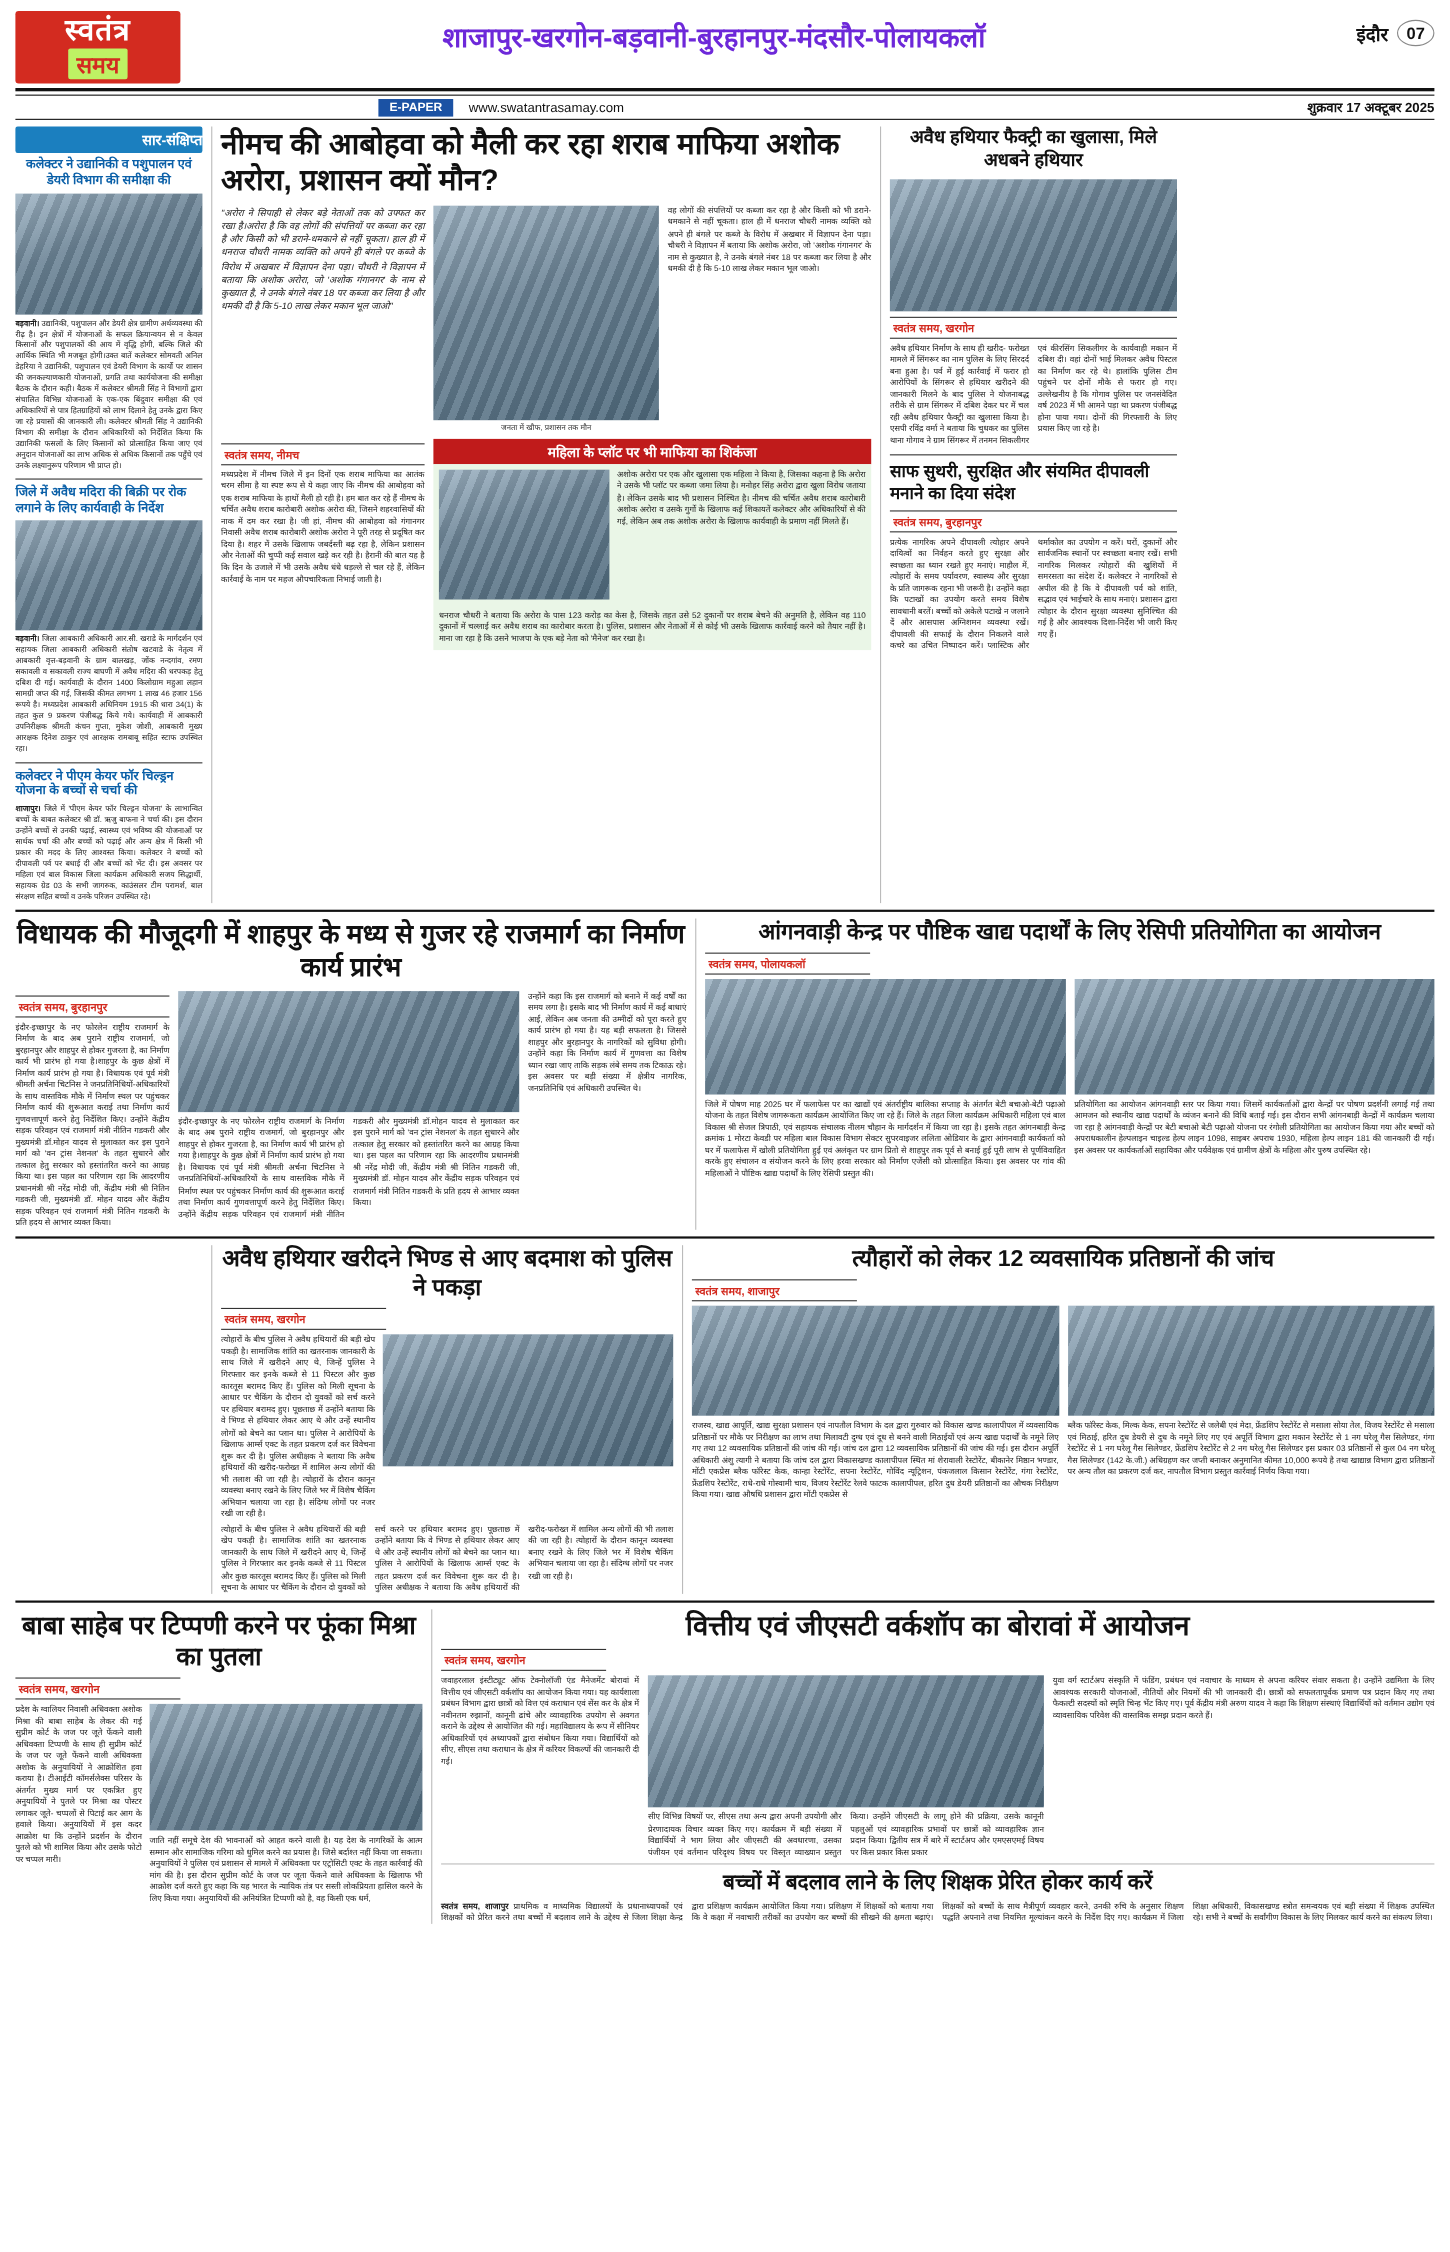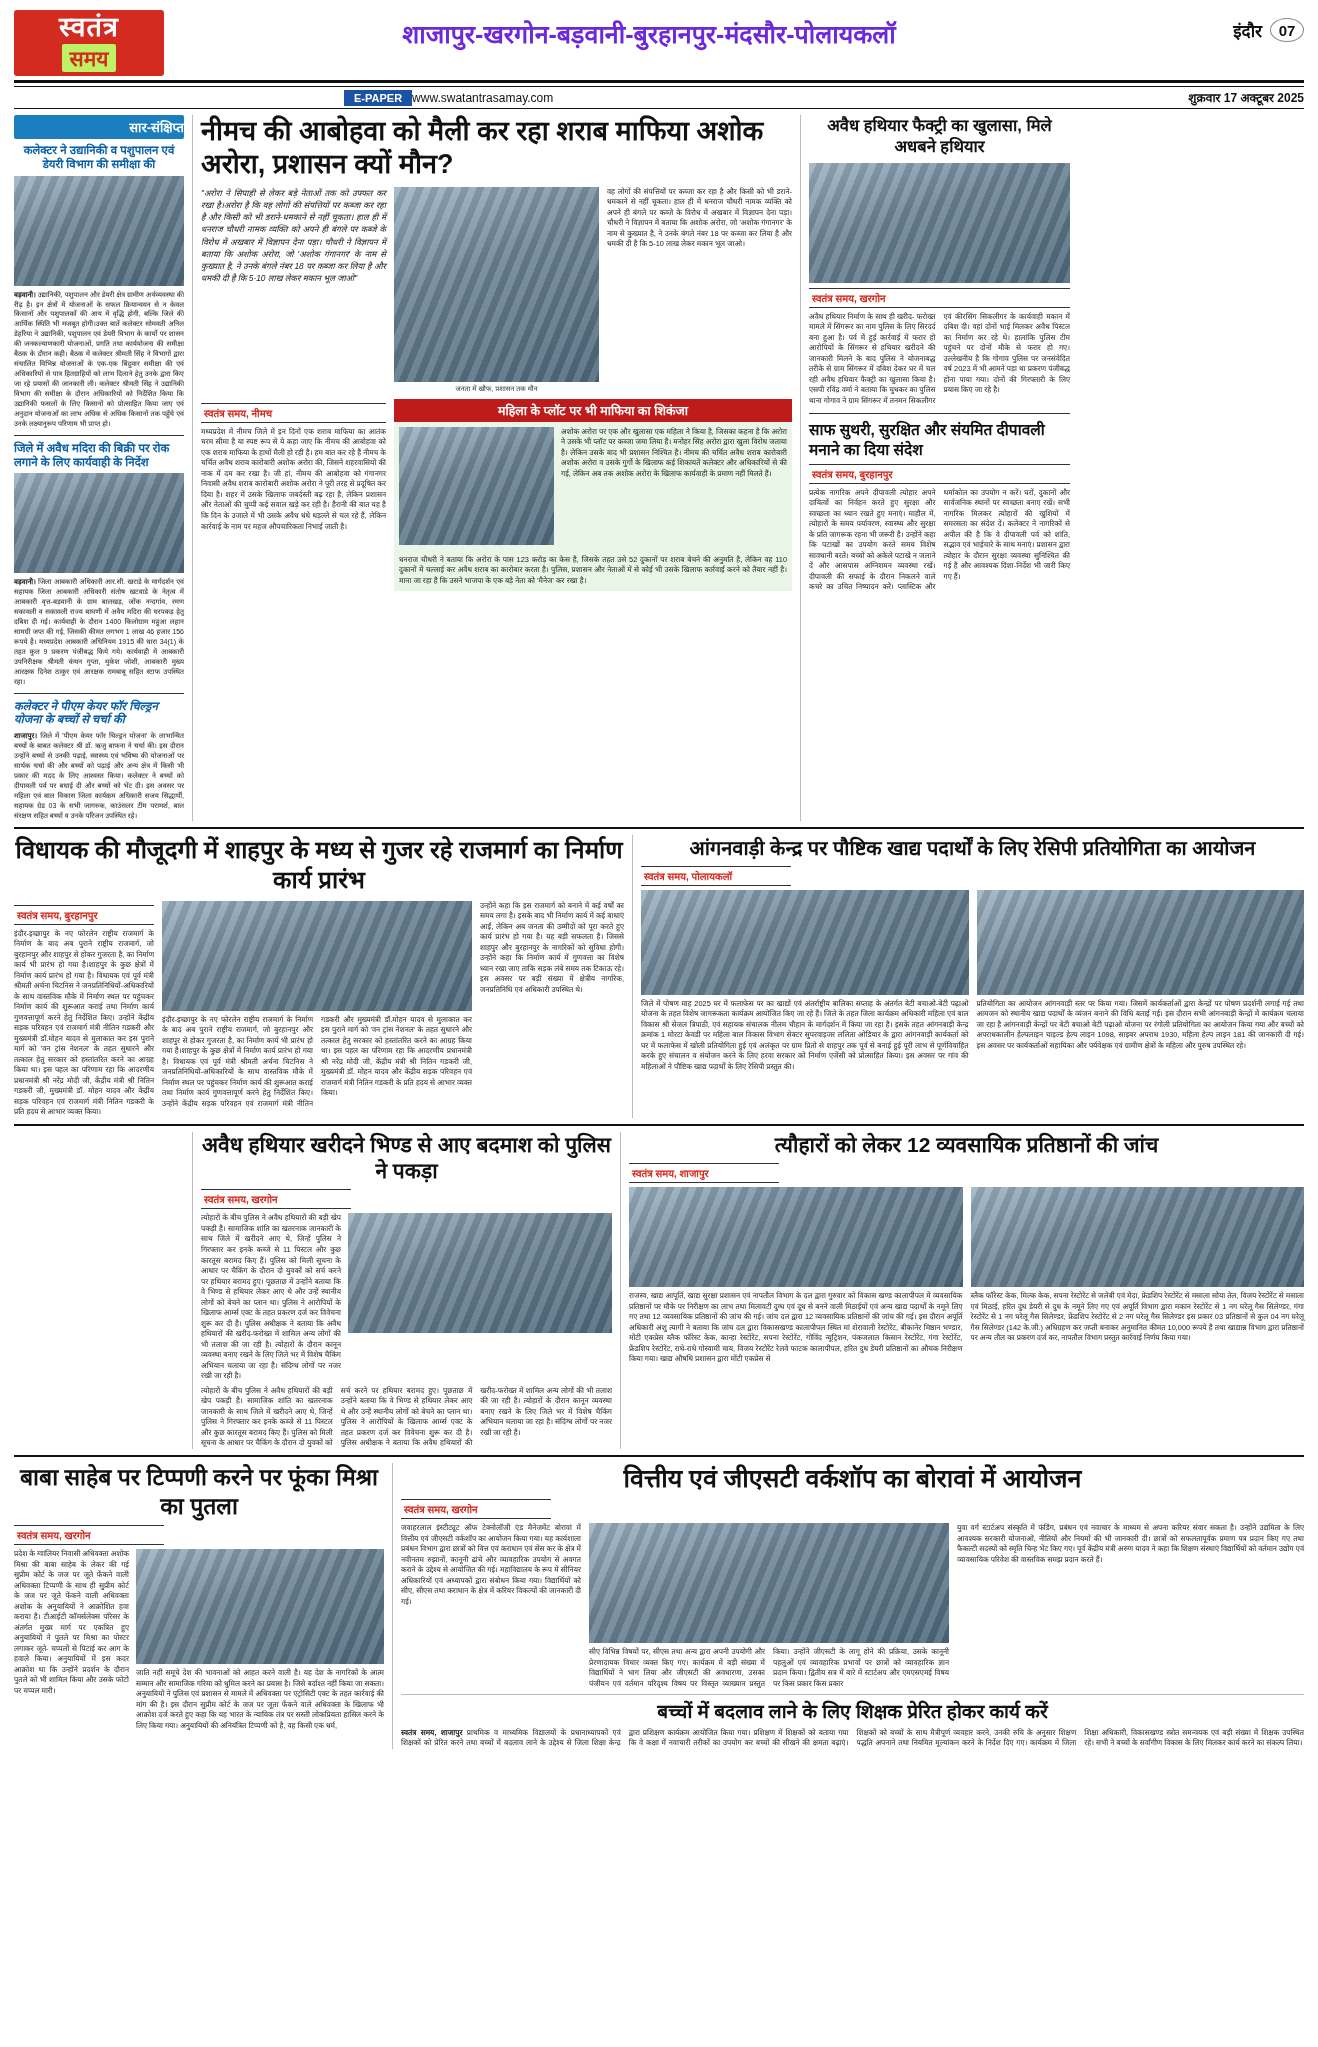--- a/index.html
+++ b/index.html
@@ -21,21 +21,21 @@
   .logo-sub { font-size:21px; font-weight:bold; background:#bef264; color:#d32b20; padding:0 8px; margin-top:3px; border-radius:2px;}
   .mast-center { flex:1; text-align:center; }
   .mast-title { font-size:25px; font-weight:bold; color:#6d28d9; margin-top:6px; }
   .mast-right { width:170px; text-align:right; padding-top:8px; }
   .city-line { display:flex; justify-content:flex-end; align-items:center; gap:8px; }
   .city-name { font-size:17px; font-weight:bold; }
   .pageno { border:1px solid #888; border-radius:50%; width:34px; height:24px; display:flex; align-items:center;
             justify-content:center; font-size:15px; font-weight:bold; }
   .bar { margin-top:3px; display:flex; align-items:center; border-top:1px solid #111; border-bottom:1px solid #111; padding:2px 0; }
   .epaper-badge { background:#1b52a4; color:#fff; font-size:11px; font-weight:bold; padding:2px 10px; margin-left:330px;}
-  .site { font-size:12px; margin-left:0; }
+  .site { font-size:12px; margin-left:14px; }
   .date { margin-left:auto; font-size:12px; font-weight:bold; }
 
   
   .cols { display:flex; gap:8px; margin-top:6px; }
   .col-left { width:170px; }
   .col-mid  { width:600px; }
   .col-right{ width:270px; }
 
   .rule-v { border-left:1px solid #bbb; }
 
@@ -102,21 +102,21 @@
 
       <div class="divider"></div>
       <div>
         <div class="blue-head" style="font-size:11.5px;text-align:left;">जिले में अवैध मदिरा की बिक्री पर रोक लगाने के लिए कार्यवाही के निर्देश</div>
         <div class="photo" style="height:100px;margin:4px 0;"></div>
         <div class="body-text sm"><b>बड़वानी।</b> <span>जिला आबकारी अधिकारी आर.सी. खराडे के मार्गदर्शन एवं सहायक जिला आबकारी अधिकारी संतोष खटवाडे के नेतृत्व में आबकारी वृत्त-बड़वानी के ग्राम बालखड़, जोंक नन्दगांव, रमण सकावली व सकावली राज्य बाघणी में अवैध मदिरा की धरपकड़ हेतु दबिश दी गई। कार्यवाही के दौरान 1400 किलोग्राम महुआ लहान सामग्री जप्त की गई, जिसकी कीमत लगभग 1 लाख 46 हजार 156 रूपये है। मध्यप्रदेश आबकारी अधिनियम 1915 की धारा 34(1) के तहत कुल 9 प्रकरण पंजीबद्ध किये गये। कार्यवाही में आबकारी उपनिरीक्षक श्रीमती कंचन गुप्ता, मुकेश जोशी, आबकारी मुख्य आरक्षक दिनेश ठाकुर एवं आरक्षक रामबाबू सहित स्टाफ उपस्थित रहा।</span></div>
       </div>
 
       <div class="divider"></div>
       <div>
-        <div class="blue-head" style="font-size:11.5px;text-align:left;font-style:italic;">कलेक्टर ने पीएम केयर फॉर चिल्ड्रन योजना के बच्चों से चर्चा की</div>
+        <div class="blue-head" style="font-size:11.5px;text-align:left;">कलेक्टर ने पीएम केयर फॉर चिल्ड्रन योजना के बच्चों से चर्चा की</div>
         <div class="body-text sm" style="margin-top:4px;"><b>शाजापुर।</b> <span>जिले में 'पीएम केयर फॉर चिल्ड्रन योजना' के लाभान्वित बच्चों के बाबत कलेक्टर श्री डॉ. ऋजु बाफना ने चर्चा की। इस दौरान उन्होंने बच्चों से उनकी पढ़ाई, स्वास्थ्य एवं भविष्य की योजनाओं पर सार्थक चर्चा की और बच्चों को पढ़ाई और अन्य क्षेत्र में किसी भी प्रकार की मदद के लिए आश्वस्त किया। कलेक्टर ने बच्चों को दीपावली पर्व पर बधाई दी और बच्चों को भेंट दी। इस अवसर पर महिला एवं बाल विकास जिला कार्यक्रम अधिकारी सजय सिद्धार्थी, सहायक ग्रेड 03 के सभी जागरुक, काउंसलर टीम परामर्श, बाल संरक्षण सहित बच्चों व उनके परिजन उपस्थित रहे।</span></div>
       </div>
     </div>
 
     <div class="col-mid rule-v" style="padding-left:8px;">
       <div class="hl" style="font-size:27px;line-height:1.22;">नीमच की आबोहवा को मैली कर रहा शराब माफिया अशोक अरोरा, प्रशासन क्यों मौन?</div>
       <div style="display:flex;gap:8px;margin-top:6px;">
         <div style="width:185px;">
           <div class="quote-box">"अरोरा ने सिपाही से लेकर बड़े नेताओं तक को उफ्फत कर रखा है।अरोरा है कि वह लोगों की संपत्तियों पर कब्जा कर रहा है और किसी को भी डराने-धमकाने से नहीं चूकता। हाल ही में धनराज चौधरी नामक व्यक्ति को अपने ही बंगले पर कब्जे के विरोध में अखबार में विज्ञापन देना पड़ा। चौधरी ने विज्ञापन में बताया कि अशोक अरोरा, जो 'अशोक गंगानगर' के नाम से कुख्यात है, ने उनके बंगले नंबर 18 पर कब्जा कर लिया है और धमकी दी है कि 5-10 लाख लेकर मकान भूल जाओ"</div>
         </div>

